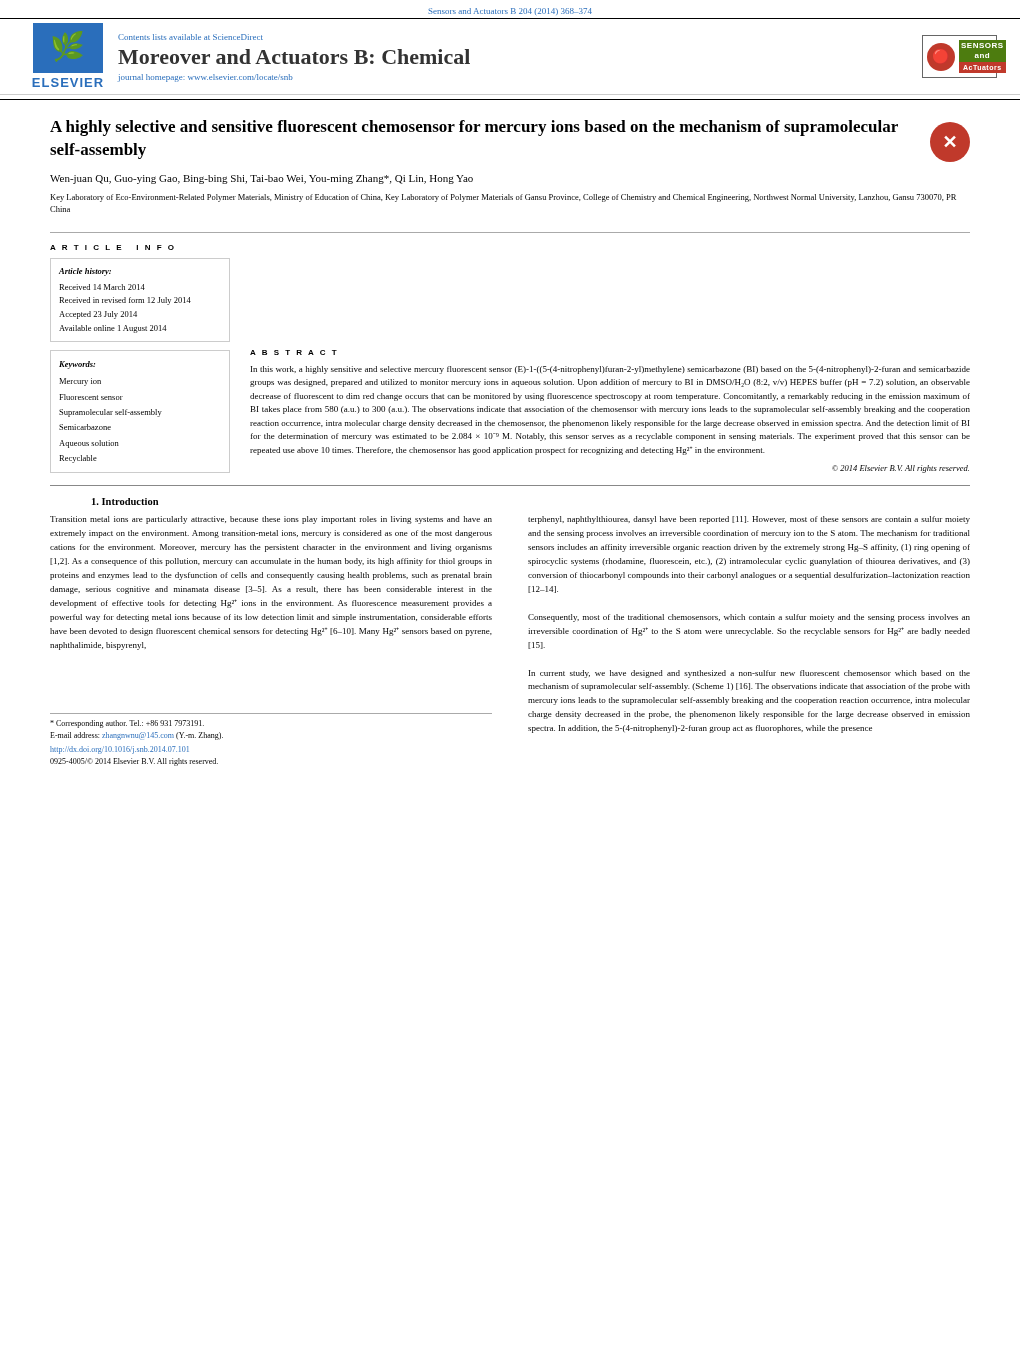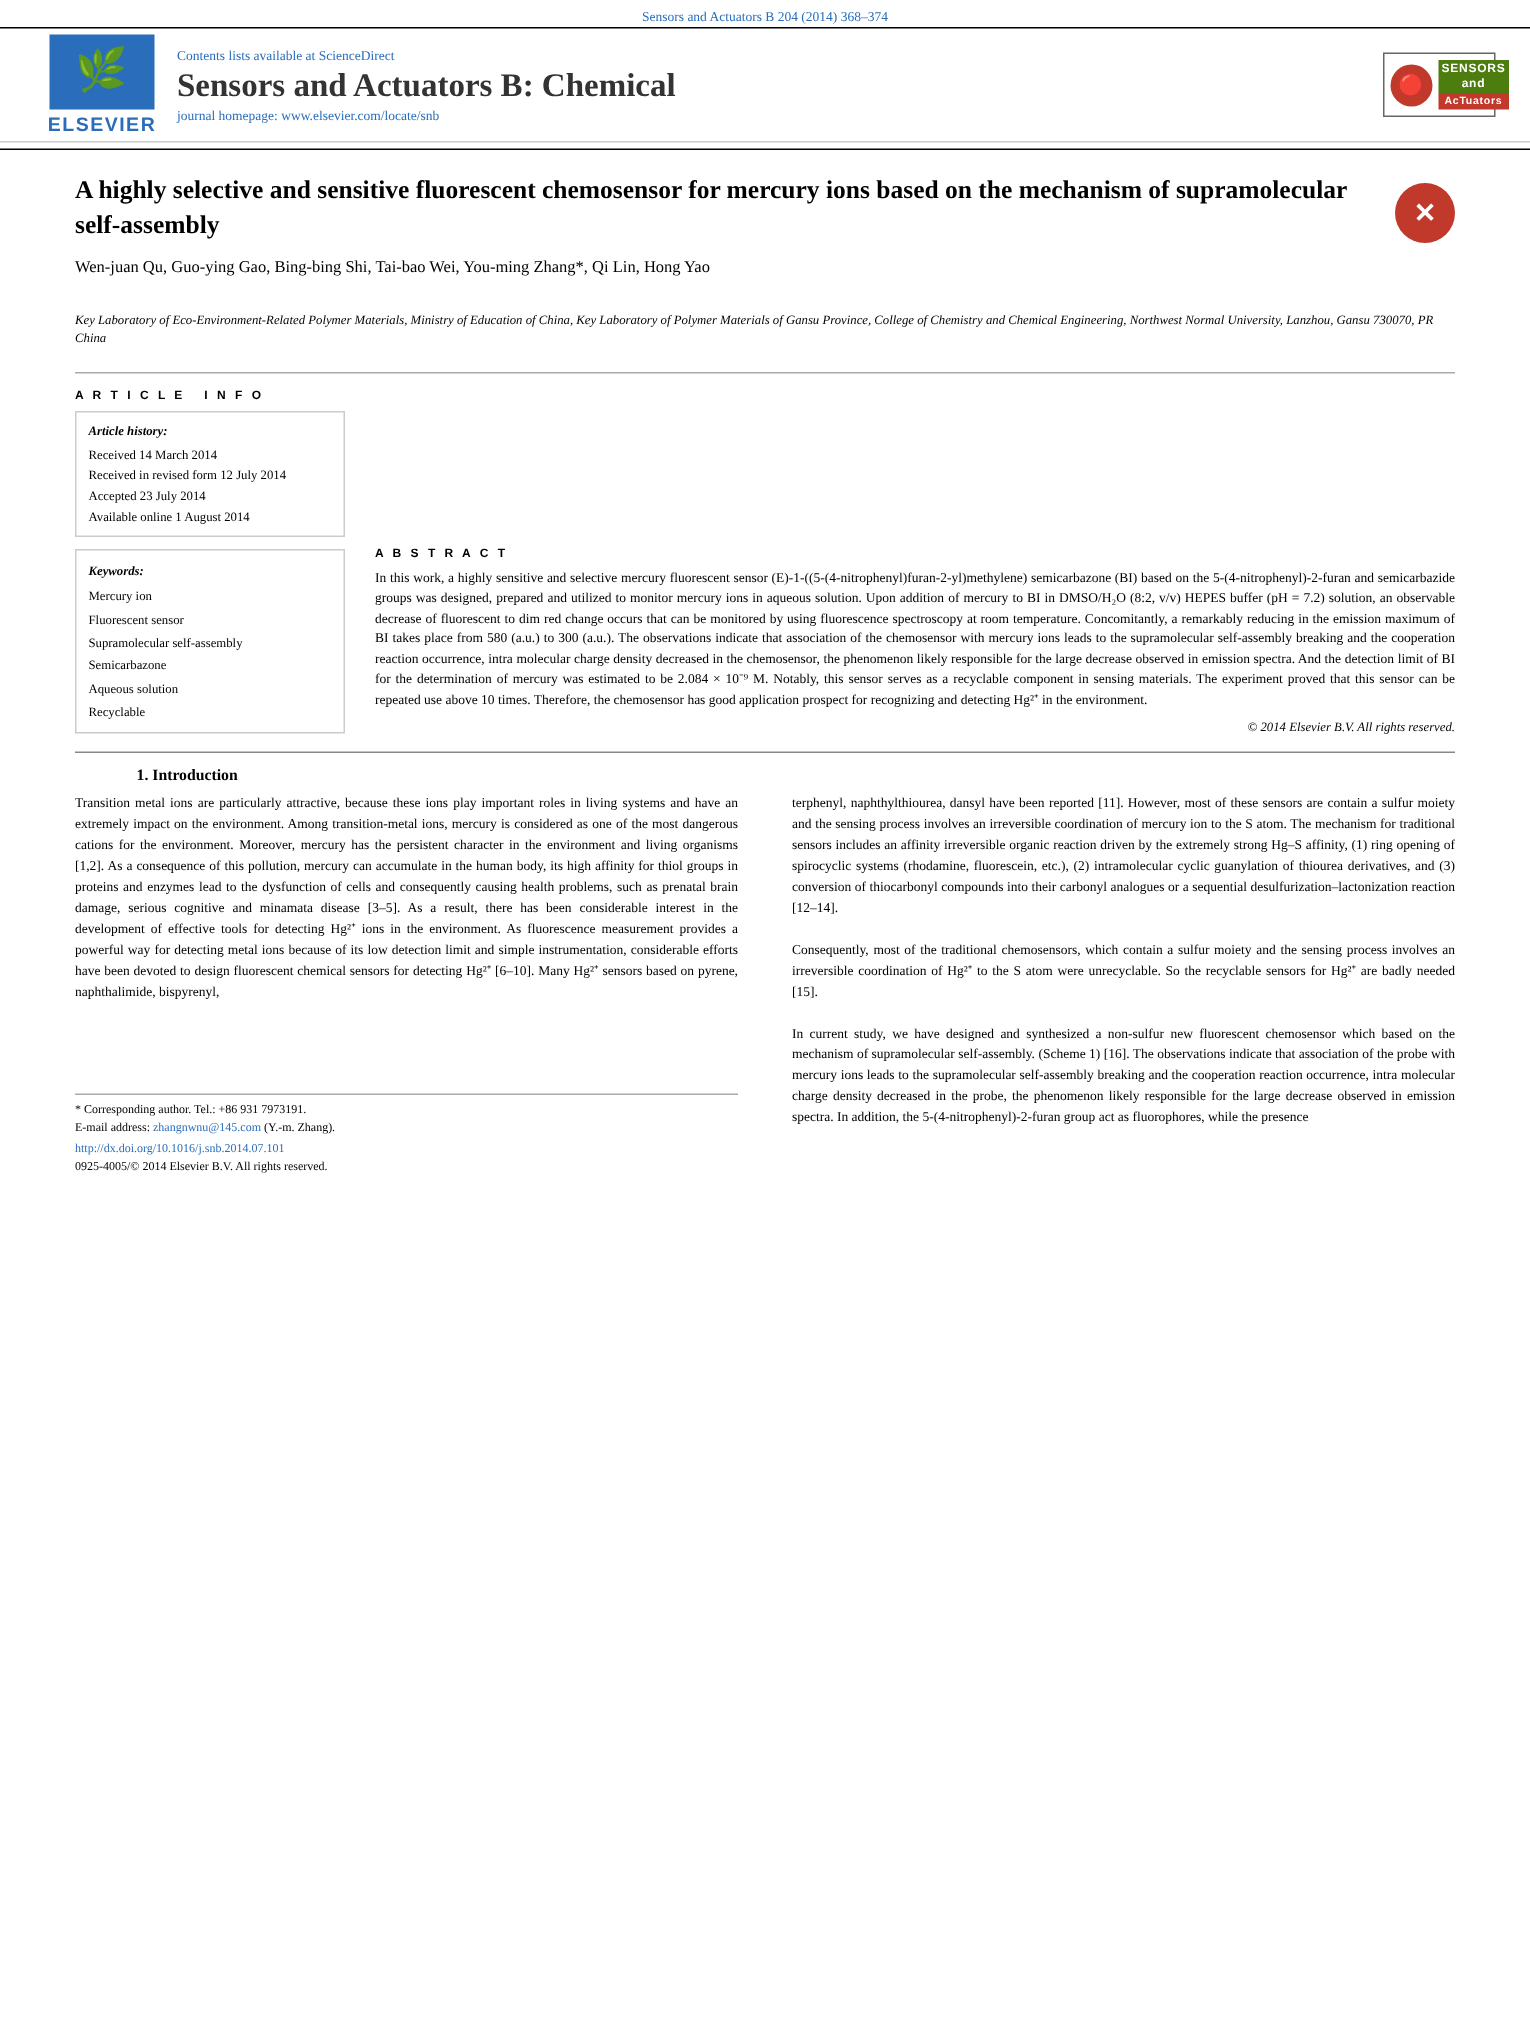--- a/index.html
+++ b/index.html
@@ -146,22 +146,21 @@
     }
     .authors {
       font-size: 11px;
       color: #000;
       margin-top: 8px;
       line-height: 1.5;
     }
     .affiliation {
       font-size: 8.5px;
       color: #000;
-      font-style: italic;
-      margin-top: 22px;
+      margin-top: 6px;
       line-height: 1.4;
     }
     .divider {
       border: none;
       border-top: 1px solid #aaa;
       margin: 8px 50px;
     }
     
     .two-col {
       display: flex;
@@ -270,21 +269,21 @@
         </svg>
       </div>
       <div class="elsevier-wordmark">ELSEVIER</div>
     </div>
 
     <div class="journal-title-center">
       <div class="contents-line">
         <span>Contents lists available at</span>
         <span style="color:#2a6ebb; cursor:pointer;">ScienceDirect</span>
       </div>
-      <div class="journal-name">Sensors and Actuators B: Chemical</div>
+      <div class="journal-name">Moreover and Actuators B: Chemical</div>
       <div class="journal-homepage">
         <span>journal homepage:</span>
         <span style="color:#2a6ebb; cursor:pointer;">www.elsevier.com/locate/snb</span>
       </div>
     </div>
 
     <div class="sensors-logo">
       <div class="sensors-logo-box">
         <div style="display:flex; align-items:center; gap:4px;">
           <div style="width:28px; height:28px; background:#c0392b; border-radius:50%; display:flex; align-items:center; justify-content:center; color:white; font-size:14px; font-weight:bold; flex-shrink:0;">🔴</div>

